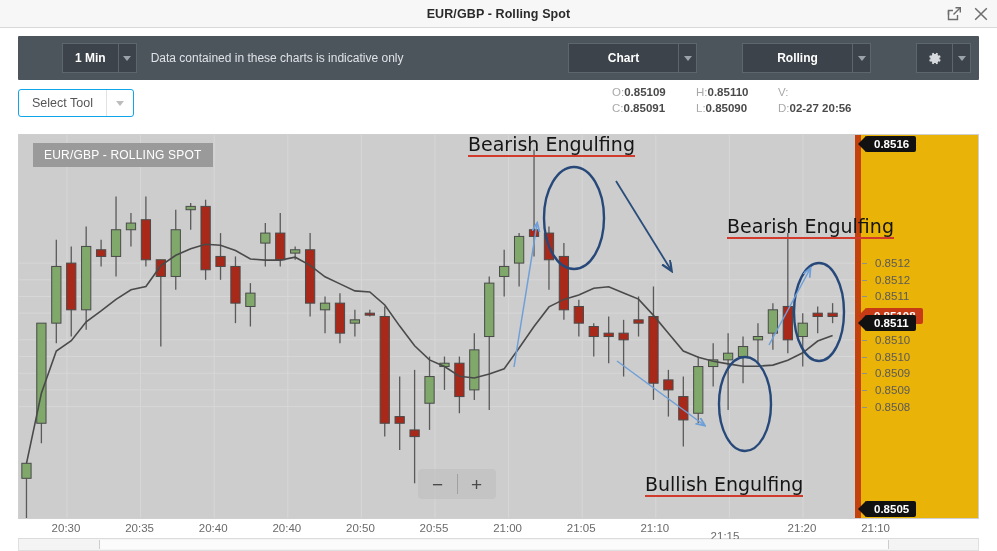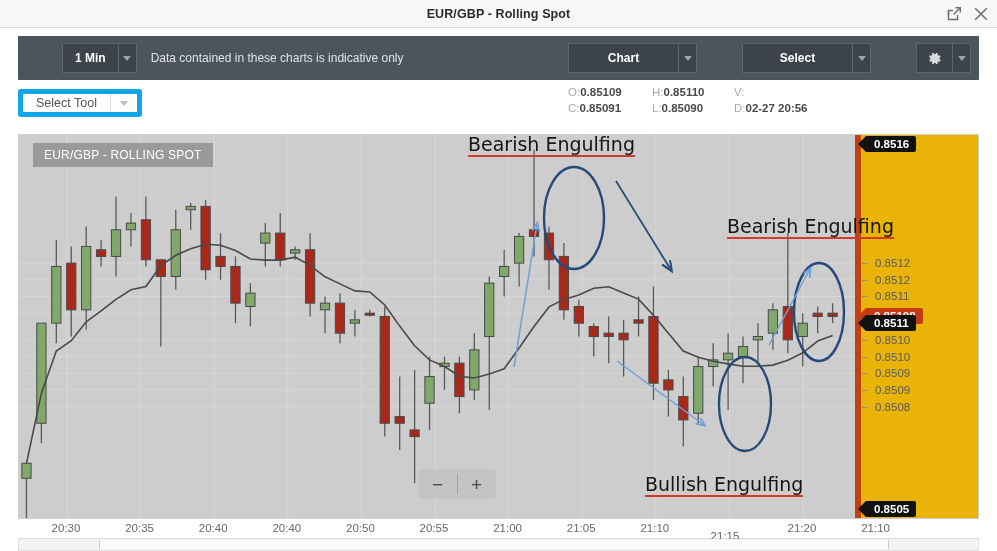--- a/index.html
+++ b/index.html
@@ -54,30 +54,30 @@
     color: #dfe3e7; font-size: 12px; margin-left: 14px; white-space: nowrap;
   }
   .toolbar-right { margin-left: auto; display: flex; align-items: center; gap: 9px; }
   .btn-wide .split-main { min-width: 110px; }
   .gear-btn .split-main { padding: 0 9px; min-width: 0; }
 
   
   .subbar { height: 46px; padding: 0 18px; display: flex; align-items: center;
             background:#fff; position: relative; }
   .select-tool { display: flex; align-items: stretch; height: 28px;
-                 border: 5px solid #0ea5e9; border-radius: 3px; background:#fff; }
+                 border: 1px solid #0ea5e9; border-radius: 3px; background:#fff; }
   .select-tool-label { font-size: 12.5px; color: #555; display: flex; align-items: center;
                        padding: 0 13px; border-right: 1px solid #e2e2e2; cursor: pointer; }
   .select-tool-arrow { width: 26px; display: flex; align-items: center; justify-content: center; cursor: pointer; }
   .caret-gray { width: 0; height: 0; border-left: 4px solid transparent;
                 border-right: 4px solid transparent; border-top: 5px solid #bdbdbd; }
 
   .ohlc { position: absolute; left: 568px; top: 4px;
           font-size: 11.5px; color: #555; line-height: 16px; }
-  .ohlc-row { display: flex; }
+  .ohlc-row { display: flex; margin-left: 44px; }
   .ohlc-k { color: #a9a9a9; width: 15px; }
   .ohlc-v { color: #4a4a4a; font-weight: bold; }
   .ohlc-c1 { width: 84px; }
   .ohlc-c2 { width: 82px; }
 
   
   .chart-frame {
     position: absolute; left: 18px; top: 134px;
     width: 961px; height: 385px;
     border: 1px solid #cfcfcf; background: #ffffff;
@@ -192,21 +192,21 @@
       <div class="toolbar-right">
 
         <div class="split-btn btn-wide">
           <div class="split-main">Chart</div>
           <div class="split-arrow">
             <span class="caret"></span>
           </div>
         </div>
 
         <div class="split-btn btn-wide">
-          <div class="split-main">Select</div>
+          <div class="split-main">Rolling</div>
           <div class="split-arrow">
             <span class="caret"></span>
           </div>
         </div>
 
         <div class="split-btn gear-btn">
           <div class="split-main">
             <svg width="17" height="17" viewBox="0 0 20 20">
               <path fill="#d6dade" d="M10 6.4a3.6 3.6 0 100 7.2 3.6 3.6 0 000-7.2zm0 5.4a1.8 1.8 0 110-3.6 1.8 1.8 0 010 3.6z"></path>
               <path fill="#d6dade" d="M17.3 11.4l-1.5-.5a6 6 0 000-1.8l1.5-.5-.9-2.3-1.5.6a6 6 0 00-1.3-1.3l.6-1.5-2.3-.9-.5 1.5a6 6 0 00-1.8 0l-.5-1.5-2.3.9.6 1.5a6 6 0 00-1.3 1.3l-1.5-.6-.9 2.3 1.5.5a6 6 0 000 1.8l-1.5.5.9 2.3 1.5-.6a6 6 0 001.3 1.3l-.6 1.5 2.3.9.5-1.5a6 6 0 001.8 0l.5 1.5 2.3-.9-.6-1.5a6 6 0 001.3-1.3l1.5.6.9-2.3z"></path>

